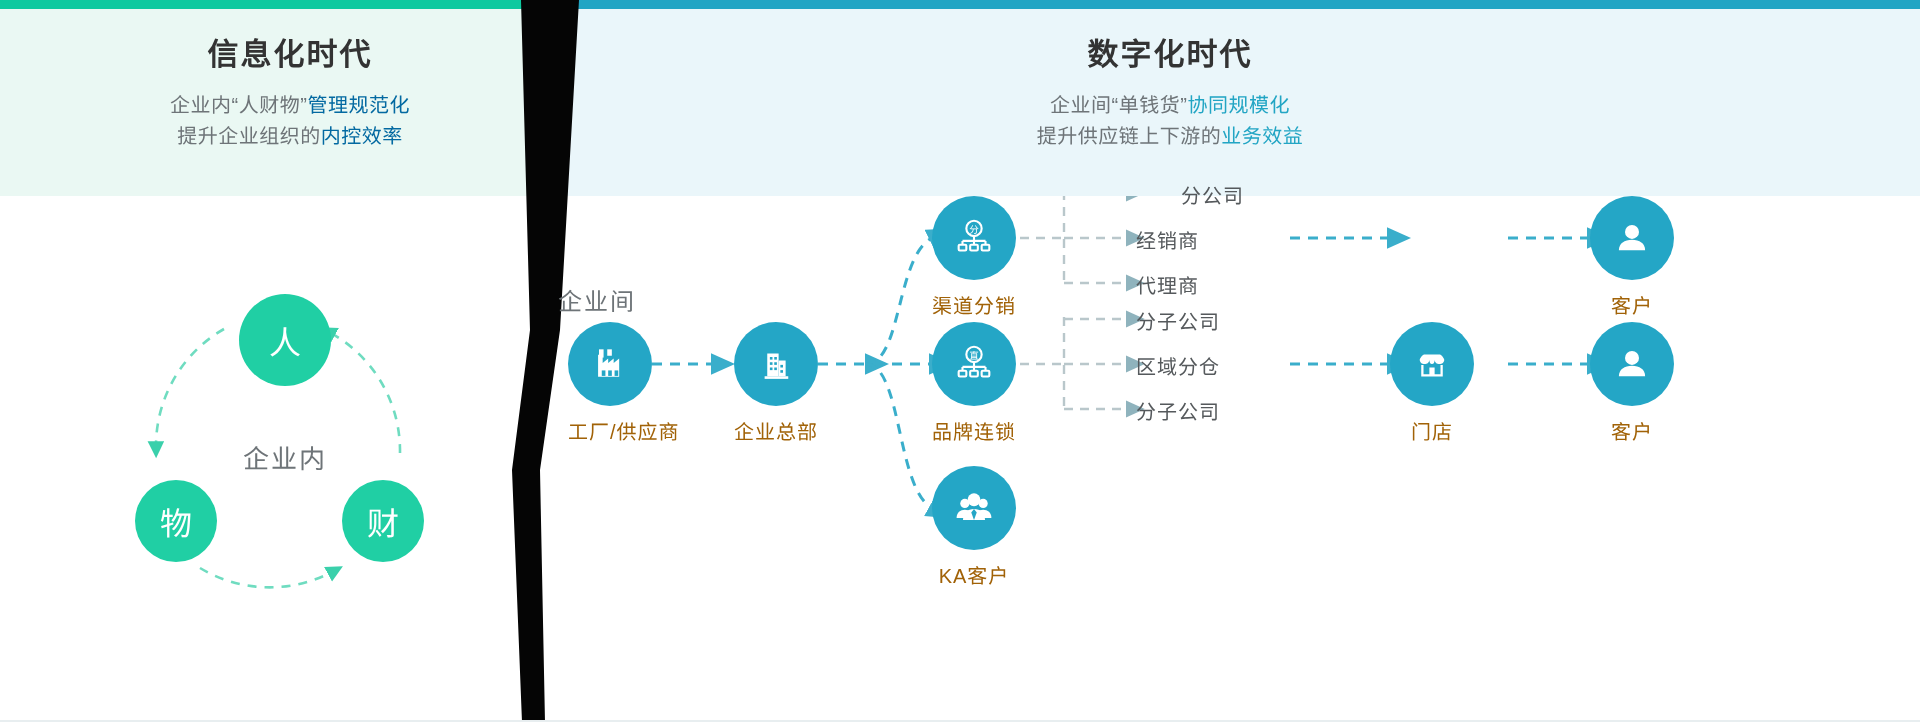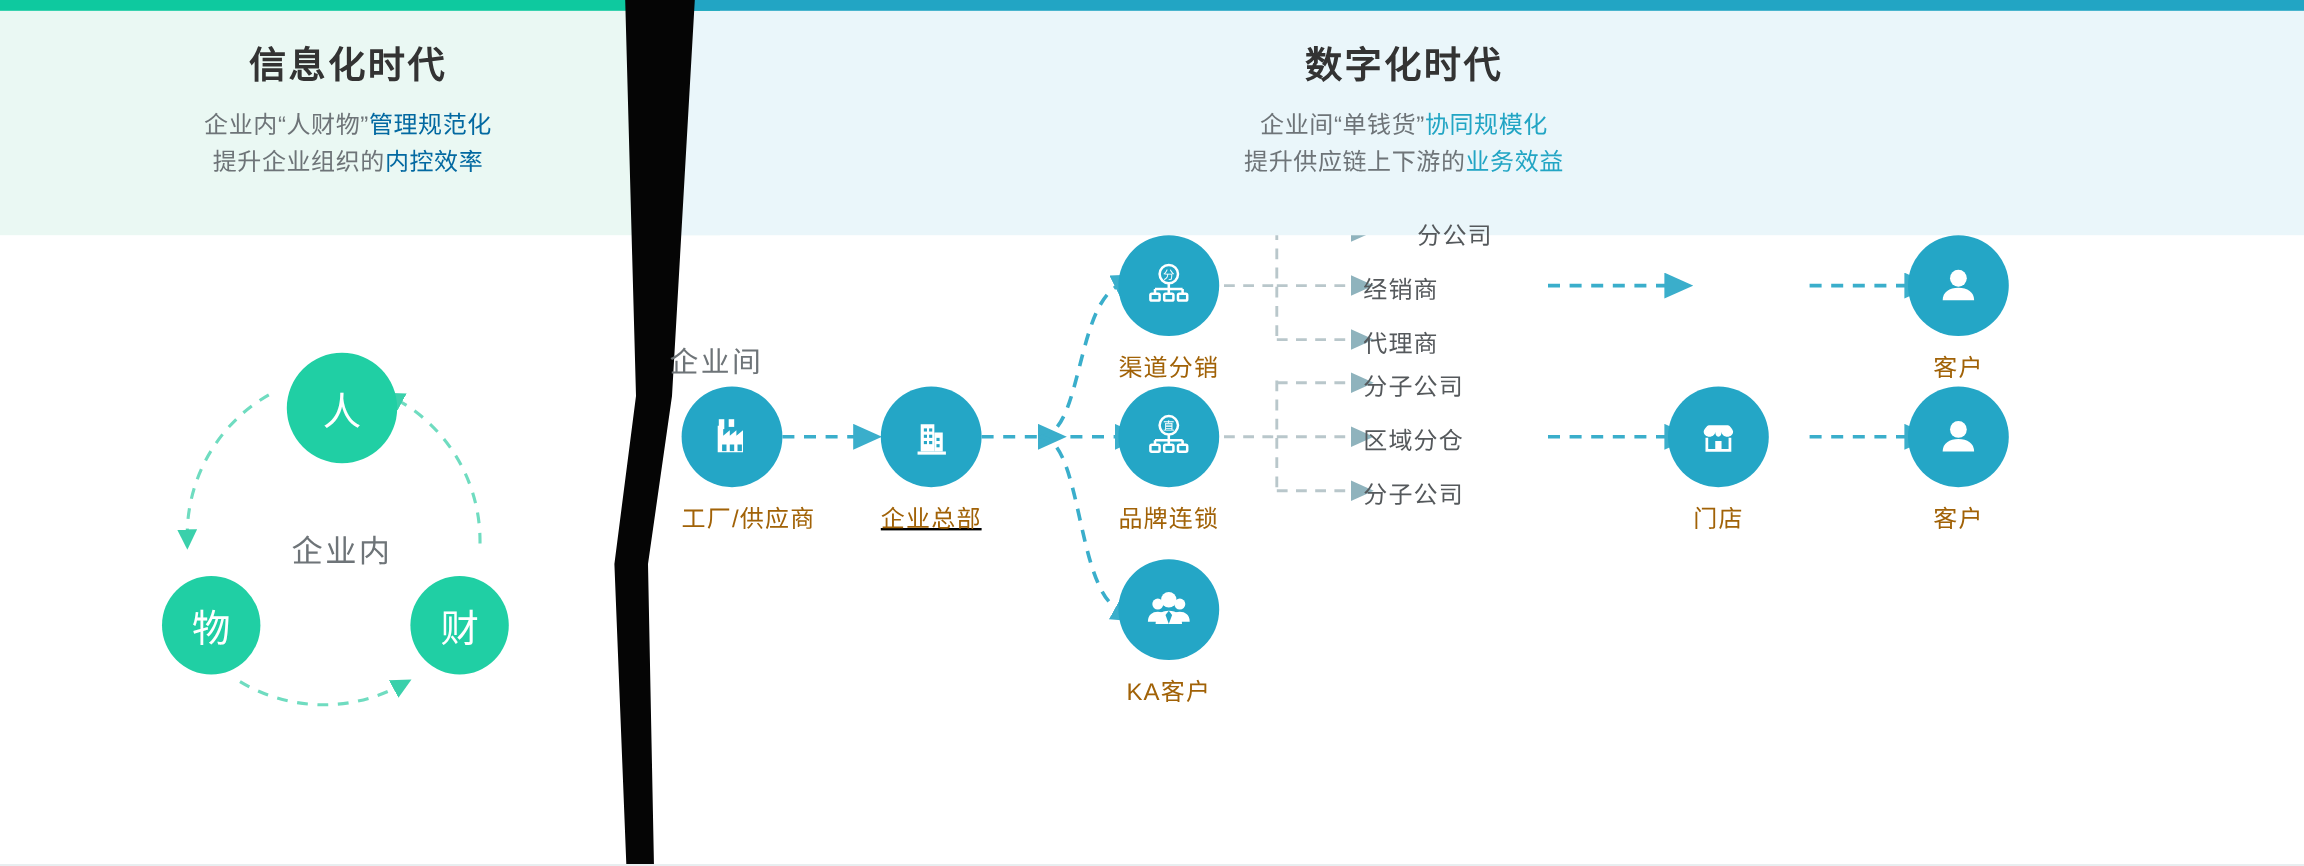--- a/index.html
+++ b/index.html
@@ -207,21 +207,21 @@
           <rect x="12" y="8" width="5" height="9"></rect>
             <rect x="21" y="8" width="5" height="7"></rect>
           <rect x="15" y="31" width="4" height="6" fill="#24a6c6"></rect>
           <rect x="22" y="31" width="4" height="6" fill="#24a6c6"></rect>
           <rect x="29" y="31" width="4" height="6" fill="#24a6c6"></rect>
         </svg>
       </div>
       <div class="nlabel">工厂/供应商</div>
     </div>
 
-    <div class="node" style="left:204px;top:126px;width:84px;text-decoration:underline;">
+    <div class="node" style="left:204px;top:126px;width:84px;">
       <div class="bubble">
         <svg width="42" height="42" viewBox="0 0 48 48" fill="#ffffff">
           <path d="M14 12h13v26H14z"></path>
             <path d="M27 20h8v18h-8z"></path>
           <g fill="#24a6c6">
             <rect x="17" y="16" width="3" height="3"></rect>
               <rect x="22" y="16" width="3" height="3"></rect>
             <rect x="17" y="22" width="3" height="3"></rect>
               <rect x="22" y="22" width="3" height="3"></rect>
             <rect x="17" y="28" width="3" height="3"></rect>

